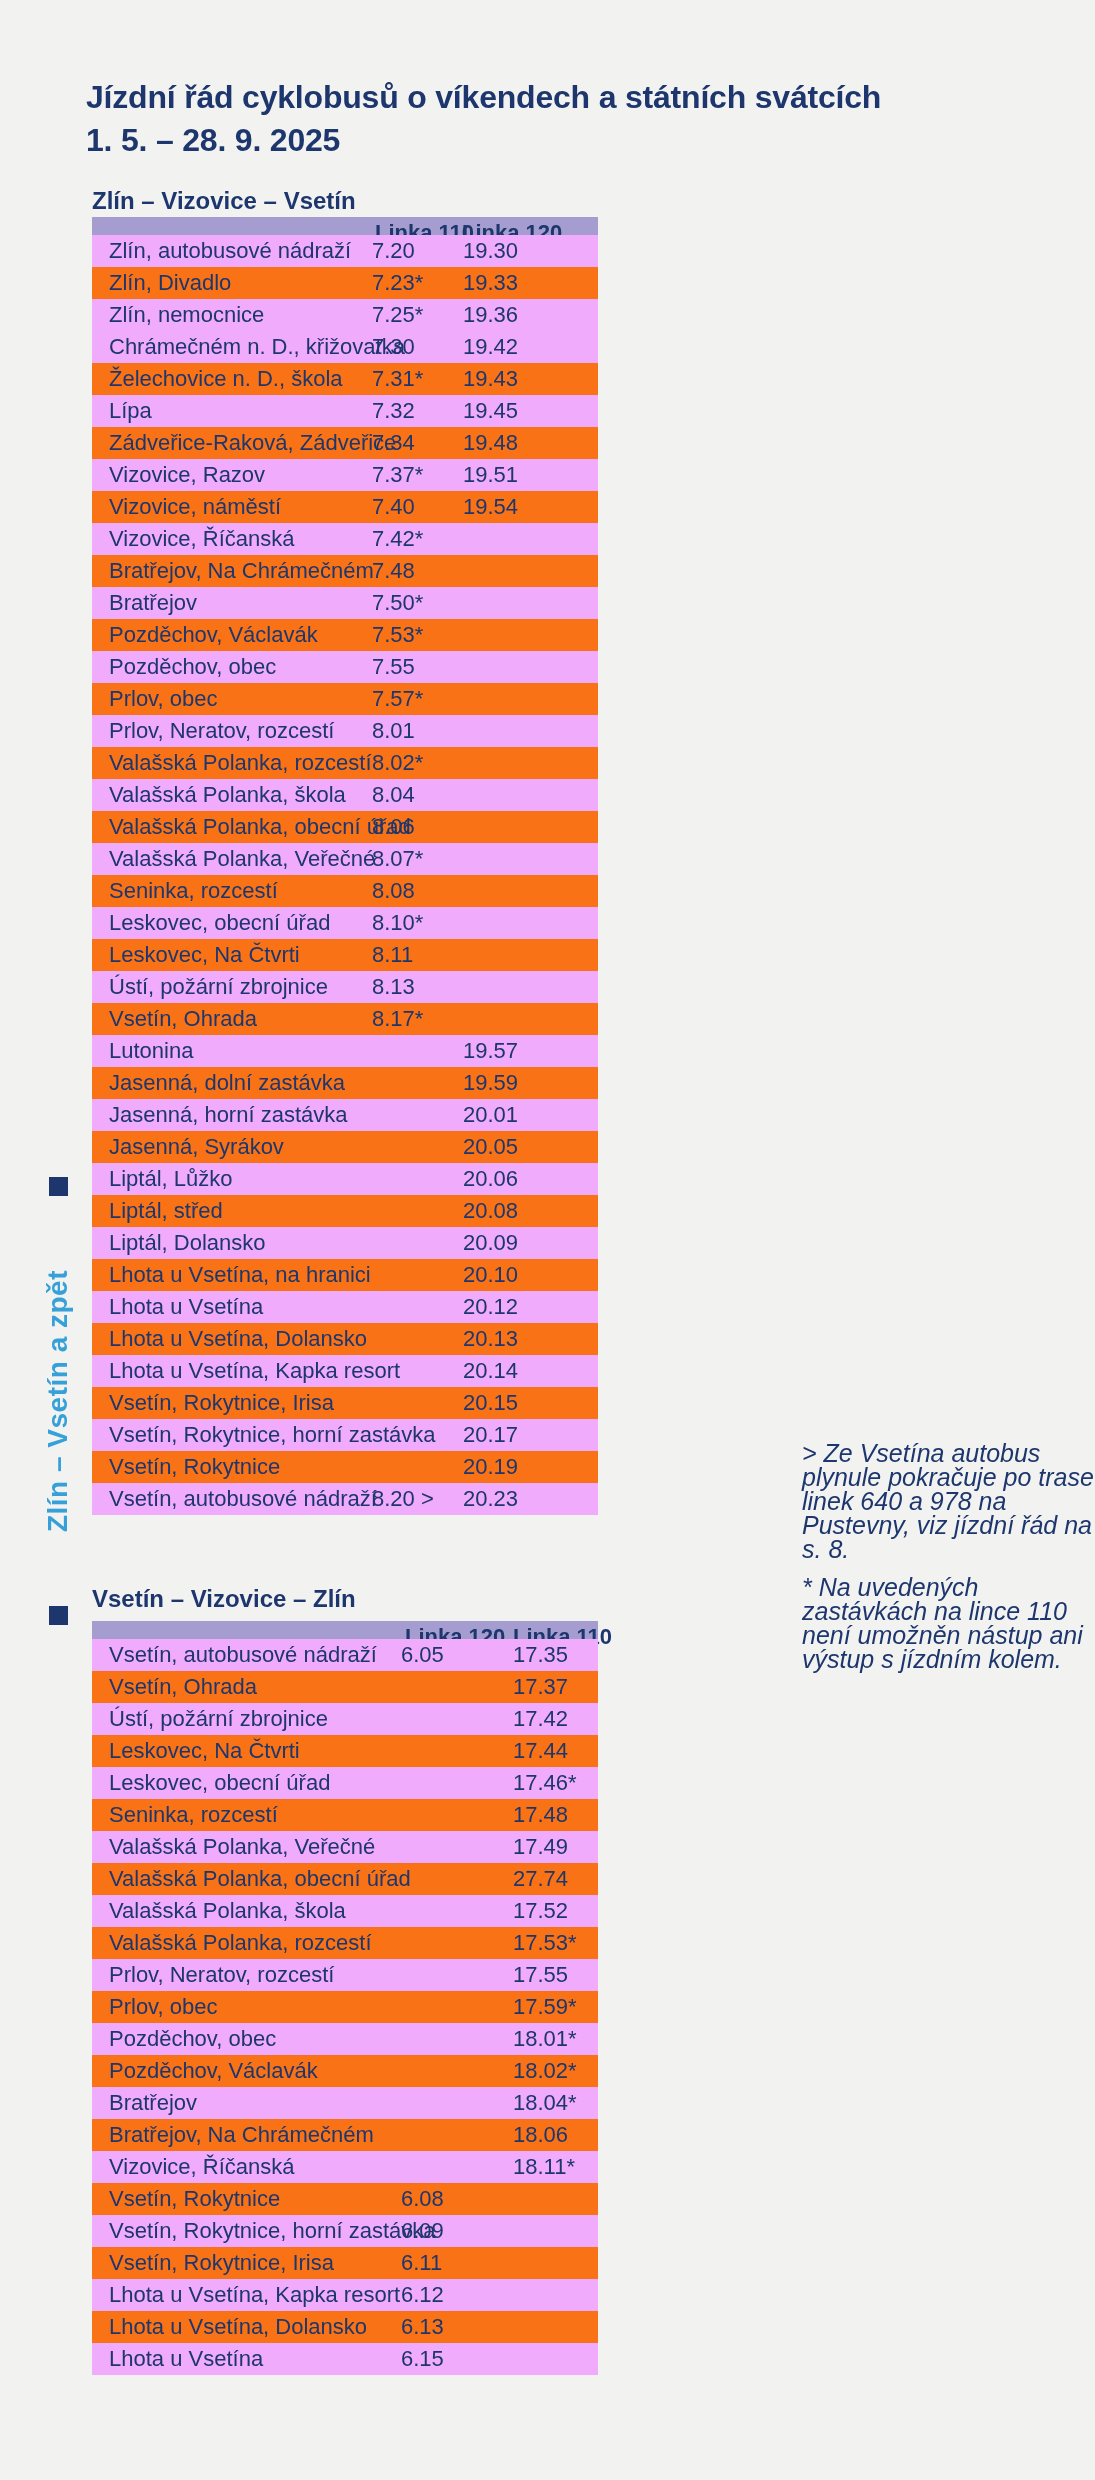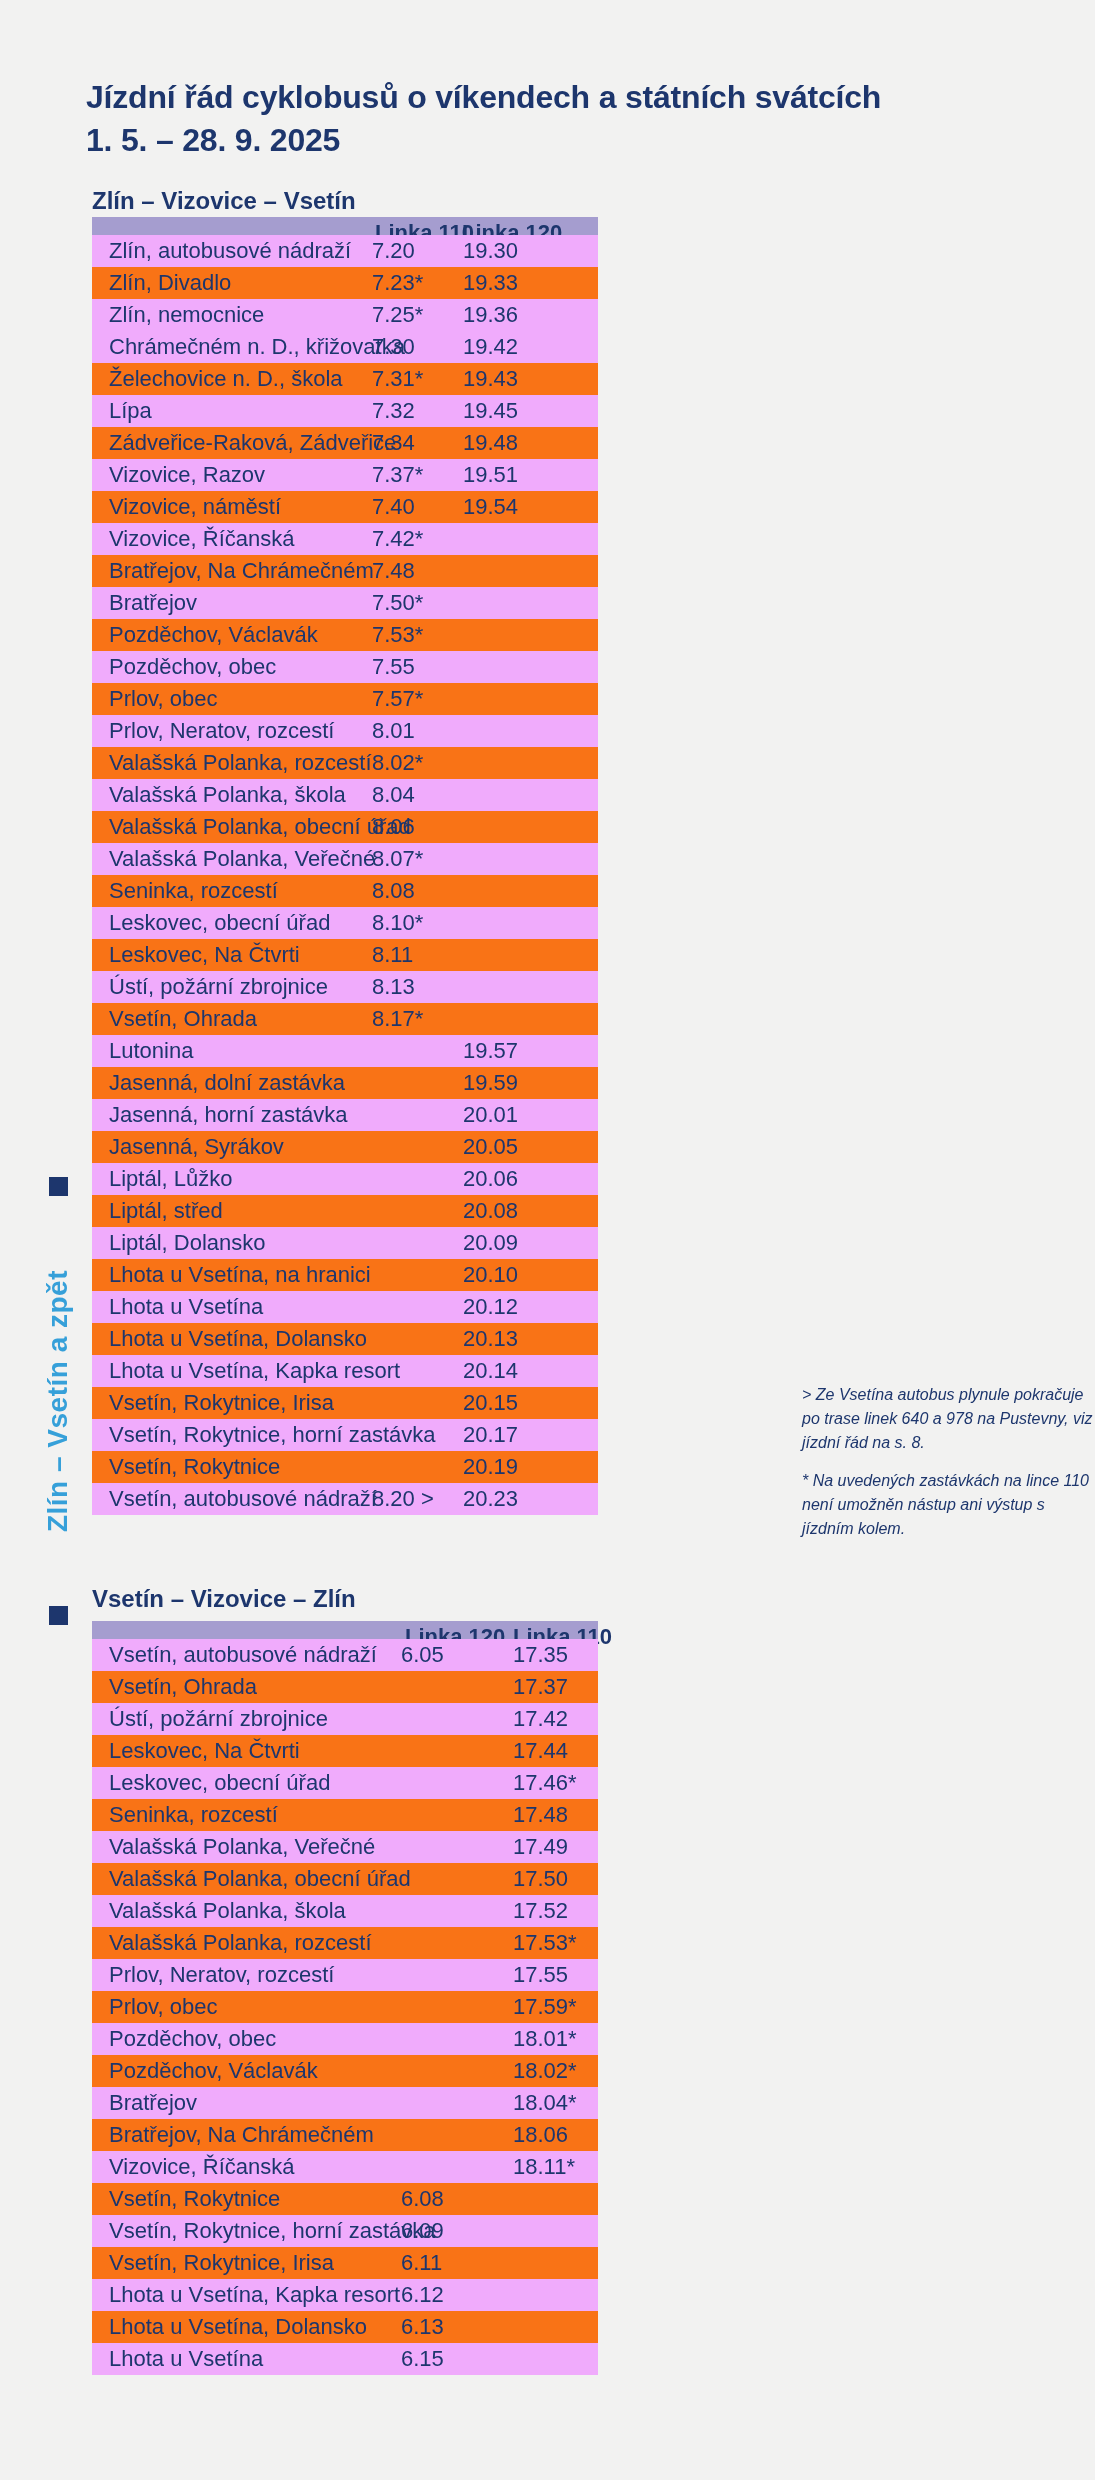--- a/index.html
+++ b/index.html
@@ -52,22 +52,22 @@
     display:flex; flex-direction:column;
     align-items:center; justify-content:space-between;
   }
   .sq { width:19px; height:19px; background:#1d366d; }
   .vtext {
     writing-mode:vertical-rl; transform:rotate(180deg);
     font-size:28px; font-weight:bold; color:#36a0d9;
     white-space:nowrap; letter-spacing:0.5px;
   }
   .notes {
-    position:absolute; left:802px; top:1383px; width:292px;
-    font-style:italic; font-size:16px; line-height:24px;
+    position:absolute; left:802px; top:1441px; width:292px;
+    font-style:italic; font-size:25px; line-height:24px;
   }
   .notes p { margin:0 0 14px 0; }
 </style>
 </head>
 <body>
 
 <div class="page">
 
   <div class="title">
     <div>Jízdní řád cyklobusů o víkendech a státních svátcích</div>
@@ -330,21 +330,21 @@
           <span class="c c2">17.48</span>
         </div>
         <div class="row odd">
           <span class="c c0">Valašská Polanka, Veřečné</span>
           <span class="c c1"></span>
           <span class="c c2">17.49</span>
         </div>
         <div class="row even">
           <span class="c c0">Valašská Polanka, obecní úřad</span>
           <span class="c c1"></span>
-          <span class="c c2">17.50</span>
+          <span class="c c2">27.74</span>
         </div>
         <div class="row odd">
           <span class="c c0">Valašská Polanka, škola</span>
           <span class="c c1"></span>
           <span class="c c2">17.52</span>
         </div>
         <div class="row even">
           <span class="c c0">Valašská Polanka, rozcestí</span>
           <span class="c c1"></span>
           <span class="c c2">17.53*</span>

